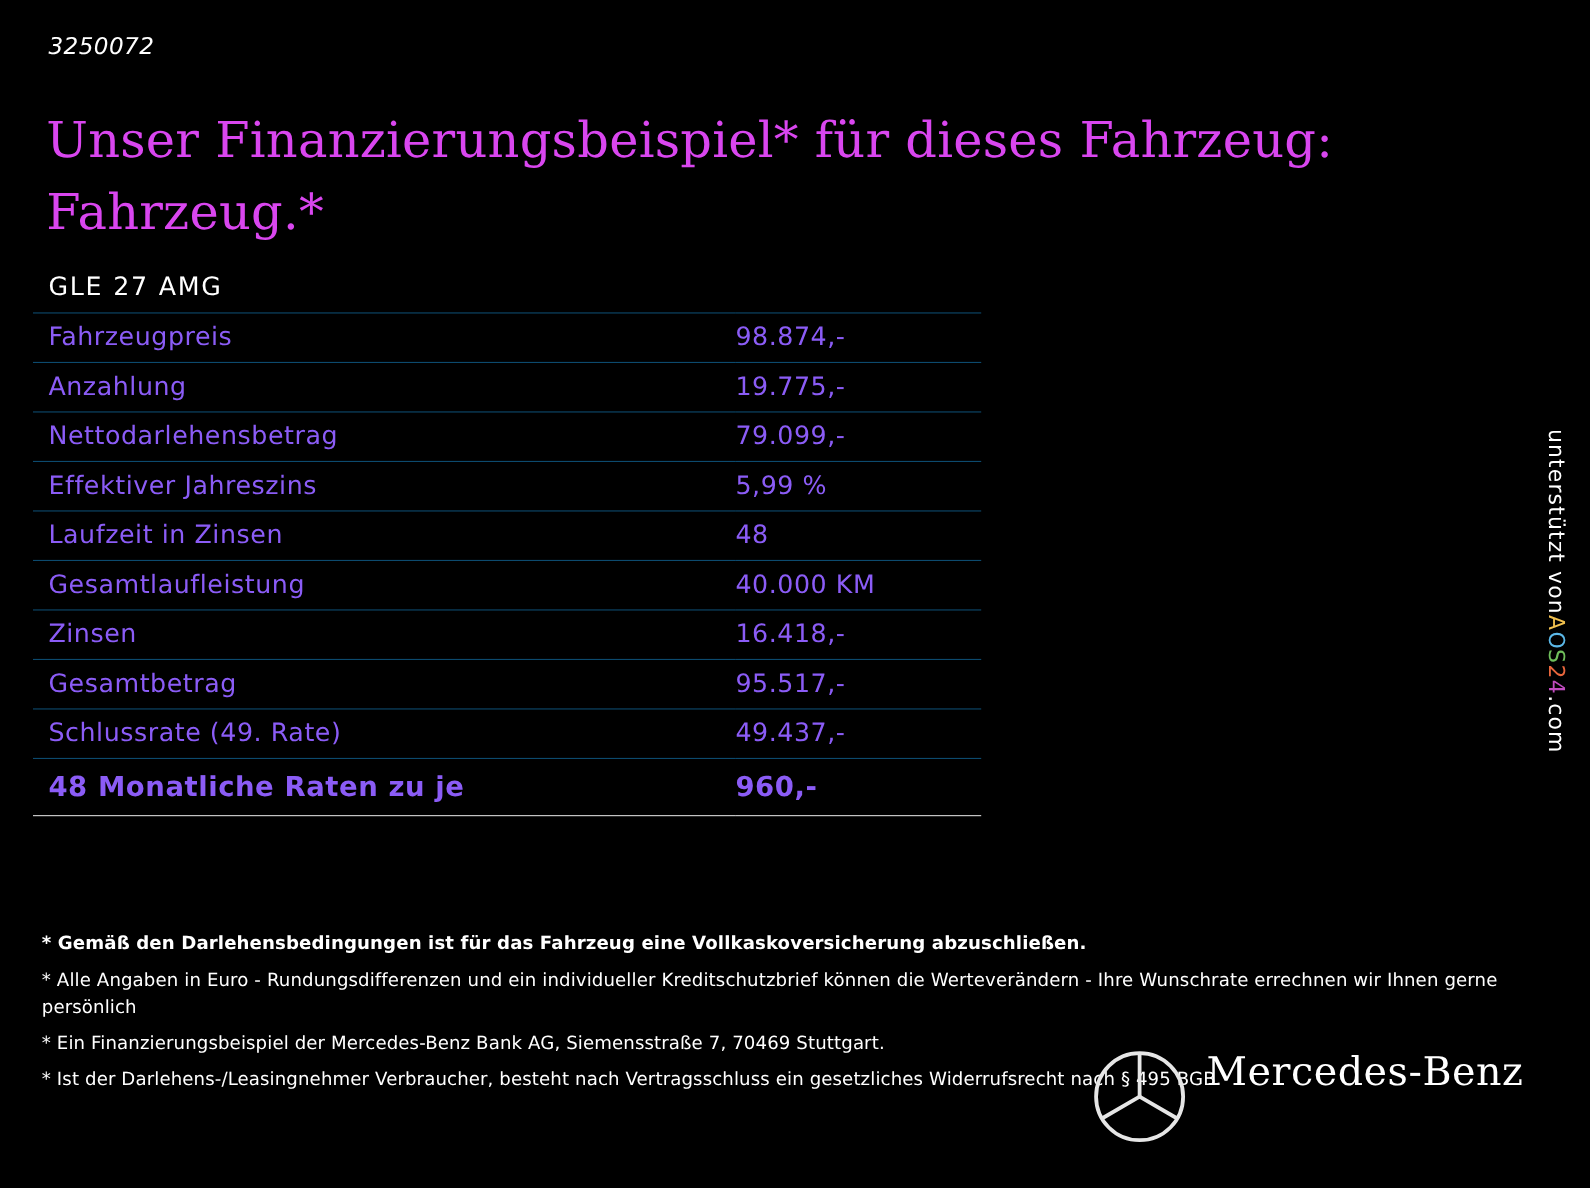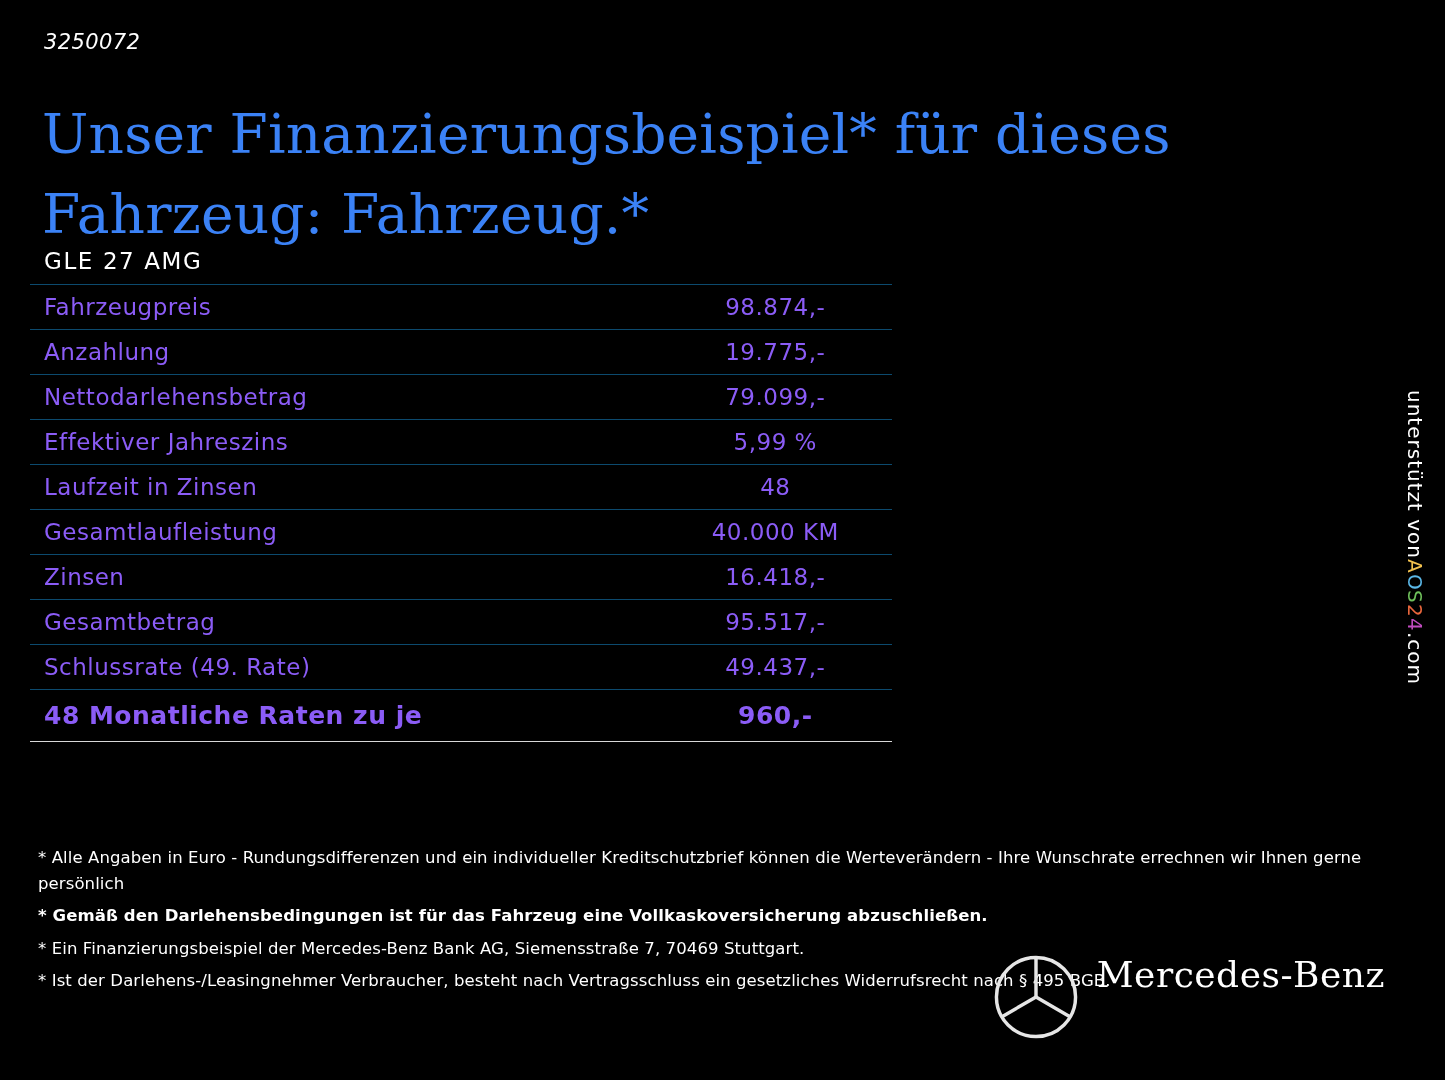--- a/index.html
+++ b/index.html
@@ -33,23 +33,23 @@
     font-style: italic;
   }
 
   .headline {
     position: absolute;
     left: 42px;
     top: 95px;
     width: 1300px;
     font-family: "DejaVu Serif", serif;
     font-weight: 400;
-    font-size: 55px;
+    font-size: 45px;
     line-height: 1.45;
-    color: #3b82f6;
+    color: #d946ef;
     letter-spacing: 0.2px;
   }
 
   .table-wrap {
     position: absolute;
     left: 30px;
     top: 248px;
     width: 862px;
   }
 
@@ -70,21 +70,21 @@
     padding: 9px 0 9px 0;
     color: #8b5cf6;
     letter-spacing: 0.5px;
     white-space: nowrap;
   }
   table.fin td.label {
     text-align: left;
     padding-left: 14px;
   }
   table.fin td.value {
-    text-align: center;
+    text-align: left;
     padding-right: 10px;
   }
   table.fin tr.total td {
     font-weight: bold;
     font-size: 25px;
     border-bottom: 1px solid #d8d8d8;
     padding-top: 11px;
     padding-bottom: 11px;
   }
 
@@ -199,22 +199,22 @@
         </tr>
         <tr class="total">
           <td class="label">48 Monatliche Raten zu je</td>
           <td class="value">960,-</td>
         </tr>
       </tbody>
     </table>
   </div>
 
   <div class="notes">
+    <div class="note bold">* Gemäß den Darlehensbedingungen ist für das Fahrzeug eine Vollkaskoversicherung abzuschließen.</div>
     <div class="note">* Alle Angaben in Euro - Rundungsdifferenzen und ein individueller Kreditschutzbrief können die Werteverändern - Ihre Wunschrate errechnen wir Ihnen gerne persönlich</div>
-    <div class="note bold">* Gemäß den Darlehensbedingungen ist für das Fahrzeug eine Vollkaskoversicherung abzuschließen.</div>
     <div class="note">* Ein Finanzierungsbeispiel der Mercedes-Benz Bank AG, Siemensstraße 7, 70469 Stuttgart.</div>
     <div class="note">* Ist der Darlehens-/Leasingnehmer Verbraucher, besteht nach Vertragsschluss ein gesetzliches Widerrufsrecht nach § 495 BGB.</div>
   </div>
 
   <div class="sidebar-brand">
     <span class="sb-text">unterstützt von </span>
       <span class="c-a">A</span>
       <span class="c-o">O</span>
       <span class="c-s">S</span>
       <span class="c-2">2</span>

